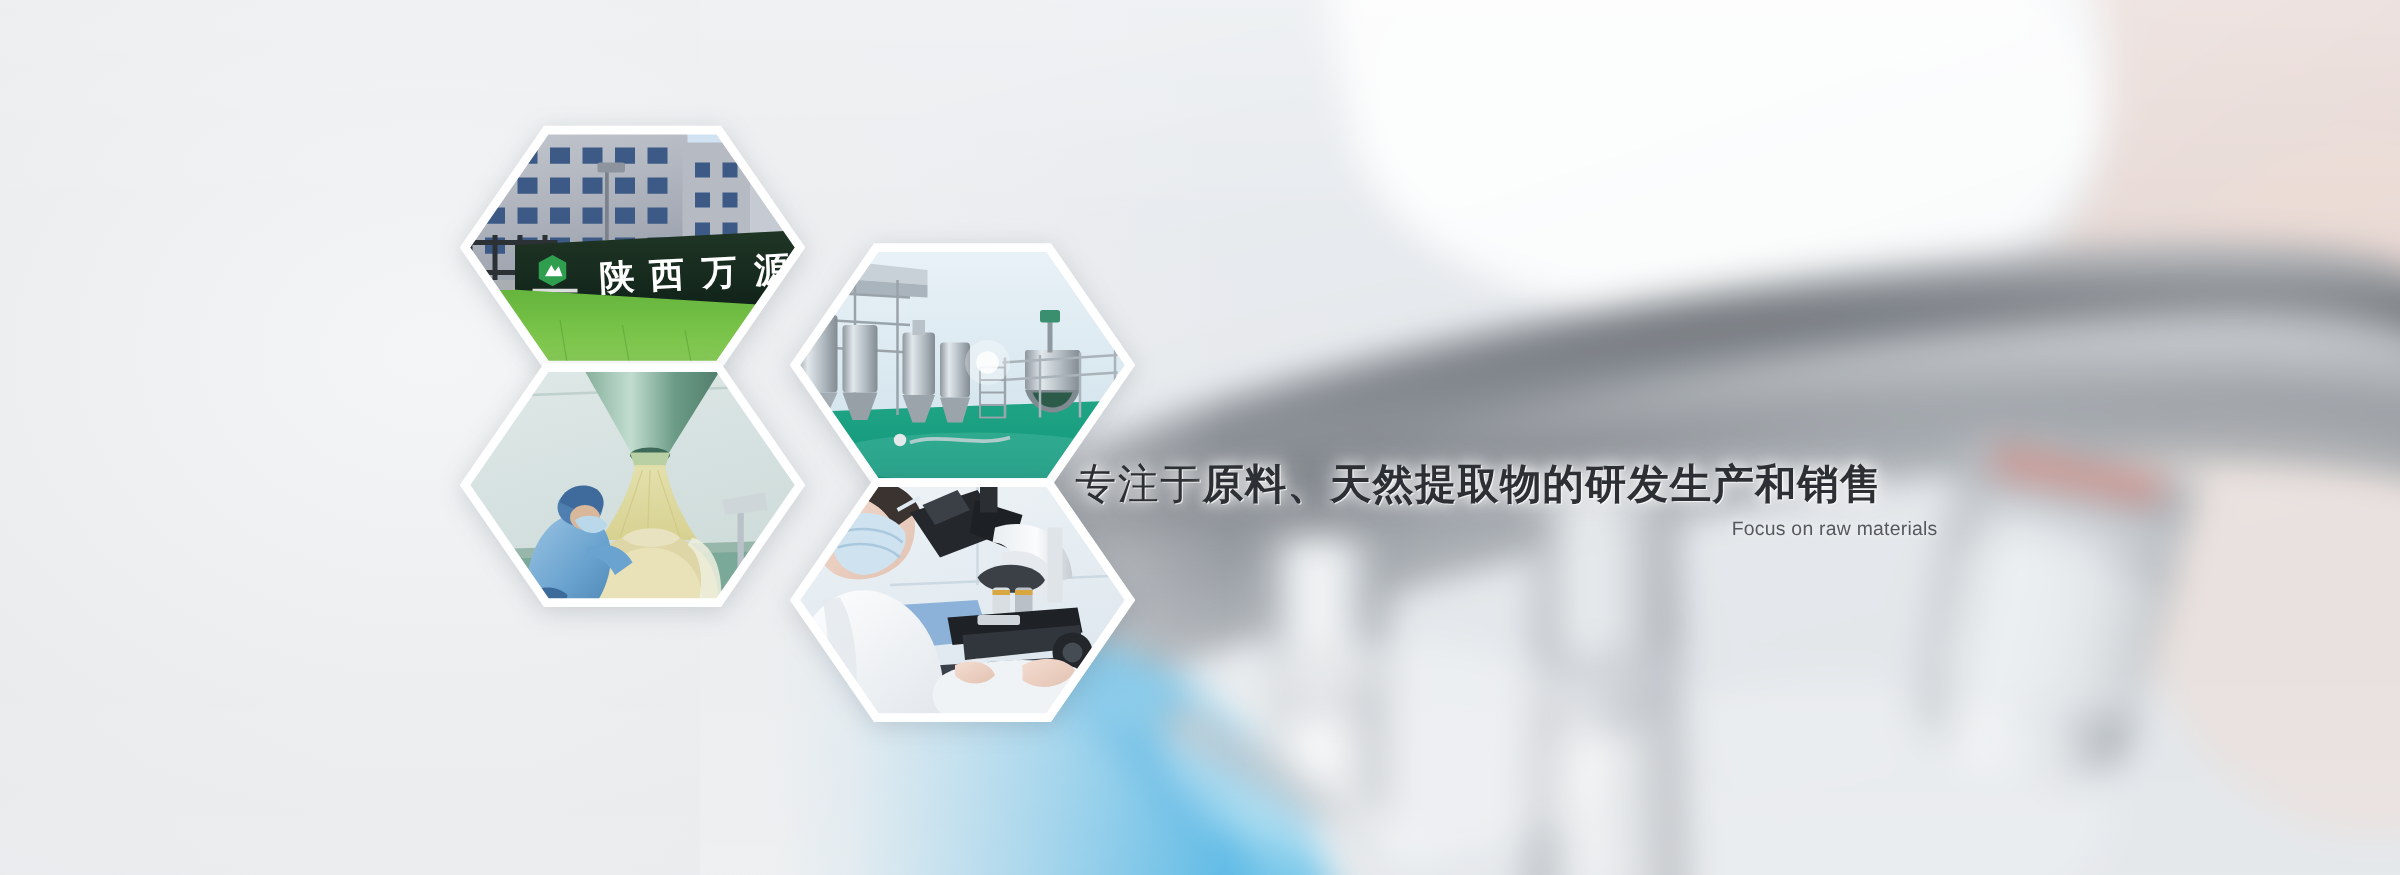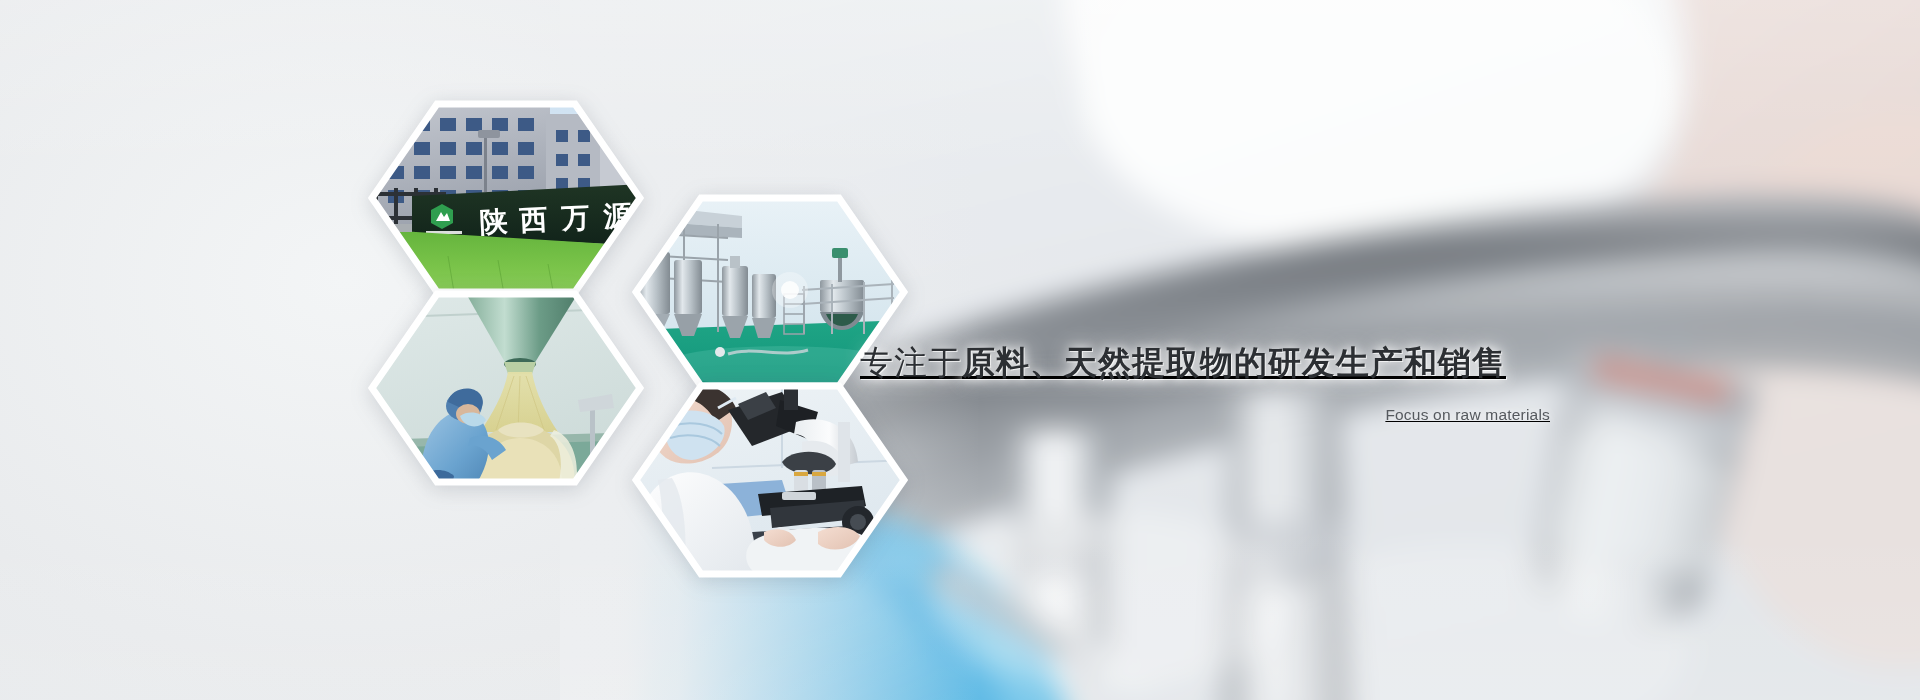--- a/index.html
+++ b/index.html
@@ -41,21 +41,21 @@
   
   .hex-gallery { position:absolute; left:0; top:0; width:920px; height:700px; }
 
   .hex {
     position:absolute;
     filter:drop-shadow(0 4px 10px rgba(70,80,95,0.20));
   }
   .hex svg { display:block; }
 
   
-  .copy { position:absolute; left:860px; top:340px; width:700px;text-decoration:underline; }
+  .copy { position:absolute; left:860px; top:364px; width:700px; }
 
   .headline {
     font-size:33px;
     line-height:46px;
     color:#2c2f33;
     letter-spacing:1px;
     white-space:nowrap;
     text-shadow:
       0 0 10px rgba(255,255,255,0.95),
       0 0 22px rgba(255,255,255,0.85),
@@ -67,21 +67,21 @@
   .sub {
     text-align:right;
     color:#55595e;
     font-size:15.5px;
     line-height:25px;
     letter-spacing:0.2px;
     white-space:nowrap;
     text-shadow:0 0 8px rgba(255,255,255,0.9);
     width:690px;
   }
-  .sub-1 { margin-top:16px; }
+  .sub-1 { margin-top:1px; }
   .sub-2 { }
 </style>
 </head>
 <body>
 
 <div id="banner">
 
   <div class="bg-base"></div>
 
   <div class="bg-photo">

